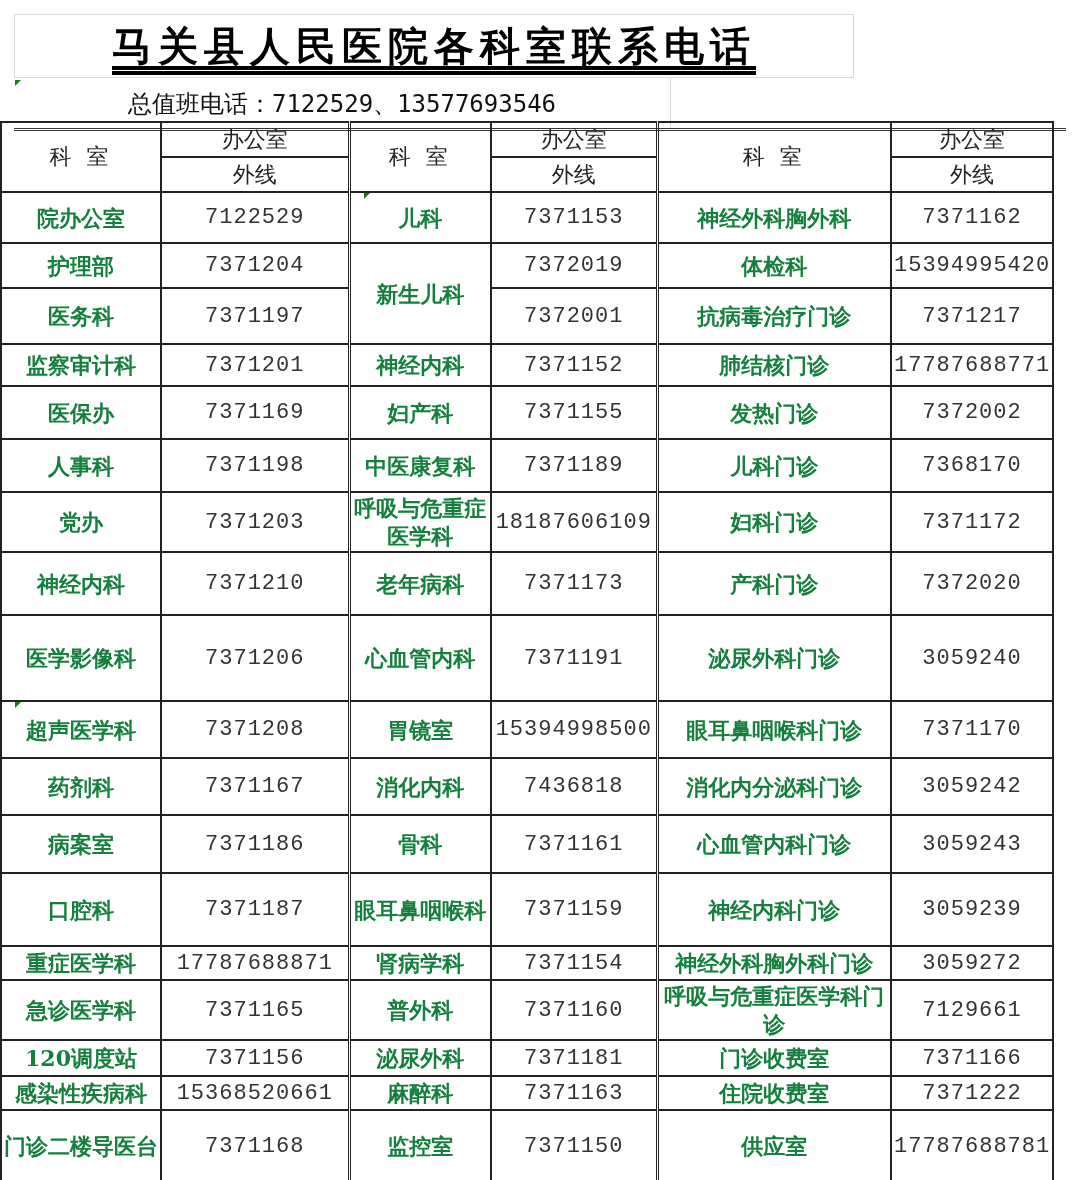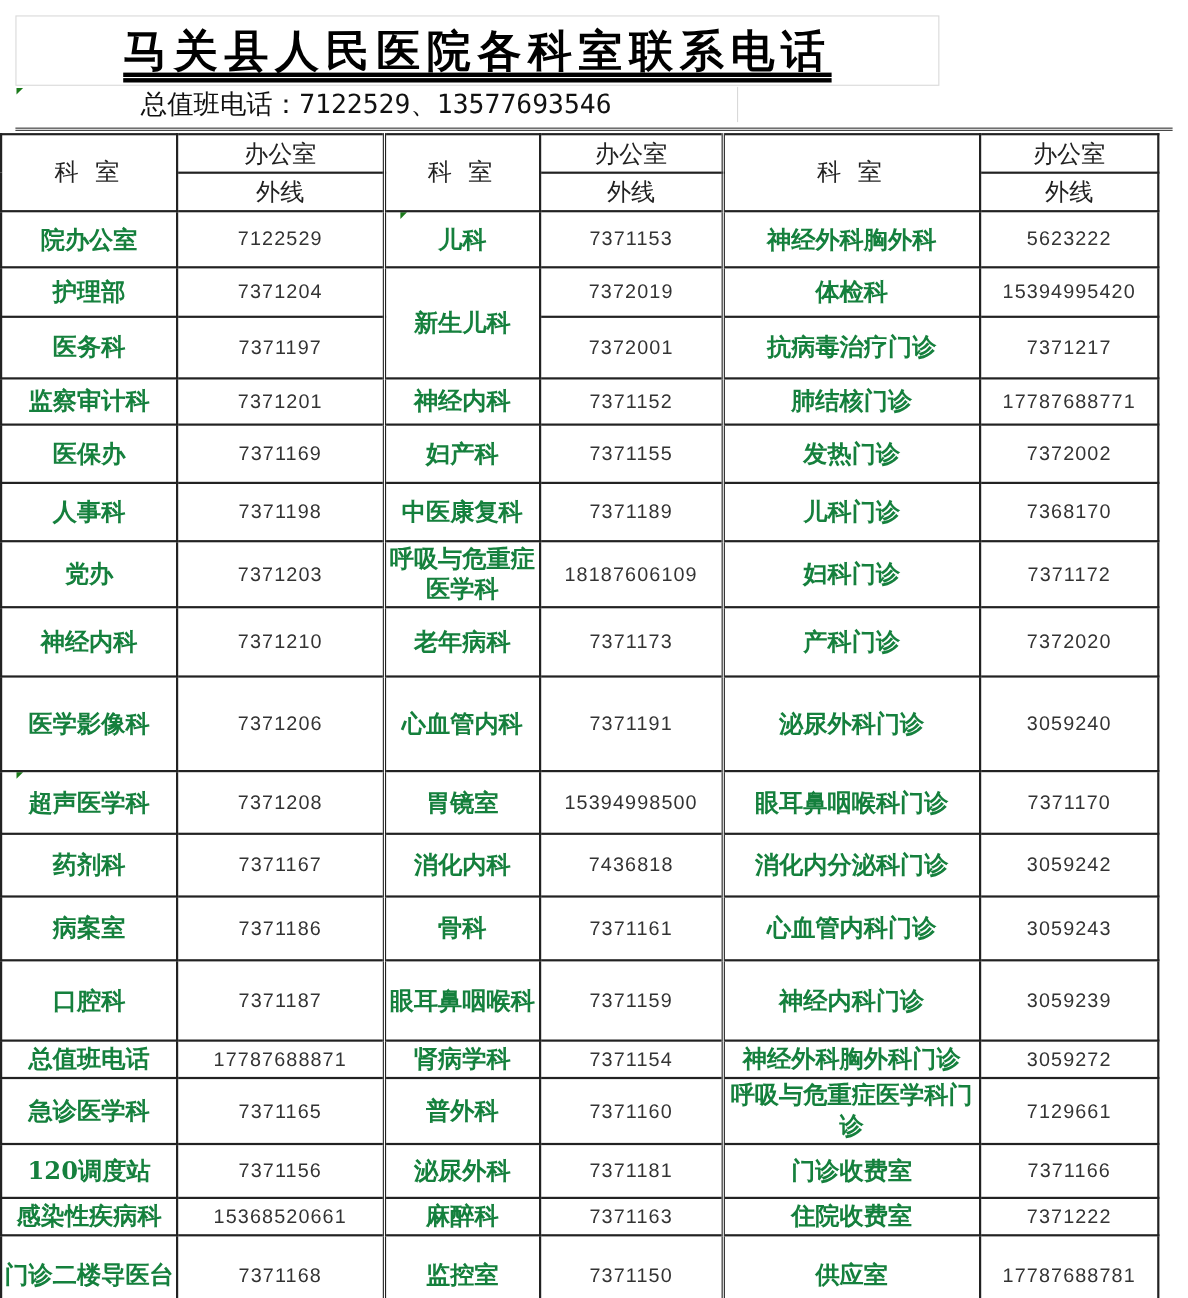--- a/index.html
+++ b/index.html
@@ -1,26 +1,26 @@
 <!DOCTYPE html>
 <html><head>
 <meta charset="utf-8">
 <style>
   html, body { margin:0; padding:0; background:#ffffff; }
   body { width:1080px; height:1180px; position:relative; overflow:hidden; font-family:"DejaVu Serif", serif; color:#111; }
   .title-box { position:absolute; left:14px; top:14px; width:840px; height:64px; border:1px solid #d9d9d9; box-sizing:border-box; display:flex; align-items:center; justify-content:center; }
   .title { font-family:"DejaVu Serif", serif; font-weight:bold; font-size:40px; letter-spacing:6px; text-decoration:underline; text-decoration-style:double; text-underline-offset:6px; color:#000; }
-  .duty-box { position:absolute; left:14px; top:79px; width:1052px; height:40px; display:flex; box-sizing:border-box; border-bottom:3px double #333;flex-direction:column; }
+  .duty-box { position:absolute; left:14px; top:79px; width:1052px; height:52px; display:flex; box-sizing:border-box; border-bottom:3px double #333; }
   .duty-left { width:656px; display:flex; align-items:center; justify-content:center; border-right:1px solid #d9d9d9; font-family:"DejaVu Sans Mono", monospace; font-size:24px; color:#111; }
   .duty-right { flex:1; }
   .green-mark { position:absolute; width:0; height:0; border-top:6px solid #1a7a1a; border-right:6px solid transparent; }
   table { position:absolute; left:0; top:121px; border-collapse:collapse; table-layout:fixed; width:1052px;border-radius:13px; }
   td { border:2px solid #222; text-align:center; vertical-align:middle; padding:0 2px; box-sizing:border-box; }
   td.name { font-family:"DejaVu Serif", serif; font-weight:bold; font-size:22px; line-height:28px; color:#15803d; }
-  td.phone { font-family:Liberation Sans, sans-serif; font-size:18px; color:#333; letter-spacing:1px; }
+  td.phone { font-family:Liberation Mono, monospace; font-size:22px; color:#333; letter-spacing:1px; }
   td.hdr { font-family:"DejaVu Sans", sans-serif; font-size:22px; color:#222; letter-spacing:4px; }
   td.sub { font-family:"DejaVu Sans", sans-serif; font-size:22px; color:#222; height:35px; }
   td.sep-l { border-left:3px double #222; }
 </style>
 </head>
 <body>
 
 <div class="title-box">
   <span class="title">马关县人民医院各科室联系电话</span>
 </div>
@@ -55,21 +55,21 @@
     <td class="sub">外线</td>
     <td class="sub">外线</td>
   </tr>
 
   <tr style="height:51px">
     <td class="name">院办公室</td>
     <td class="phone">7122529</td>
     <td class="name sep-l">儿科</td>
     <td class="phone">7371153</td>
     <td class="name sep-l">神经外科胸外科</td>
-    <td class="phone">5623222</td>
+    <td class="phone">7371162</td>
   </tr>
 
   <tr style="height:45px">
     <td class="name">护理部</td>
     <td class="phone">7371204</td>
     <td class="name sep-l" rowspan="2">新生儿科</td>
     <td class="phone">7372019</td>
     <td class="name sep-l">体检科</td>
     <td class="phone">15394995420</td>
   </tr>
@@ -166,38 +166,38 @@
   <tr style="height:73px">
     <td class="name">口腔科</td>
     <td class="phone">7371187</td>
     <td class="name sep-l">眼耳鼻咽喉科</td>
     <td class="phone">7371159</td>
     <td class="name sep-l">神经内科门诊</td>
     <td class="phone">3059239</td>
   </tr>
 
   <tr style="height:34px">
-    <td class="name">总值班电话</td>
+    <td class="name">重症医学科</td>
     <td class="phone">17787688871</td>
     <td class="name sep-l">肾病学科</td>
     <td class="phone">7371154</td>
     <td class="name sep-l">神经外科胸外科门诊</td>
     <td class="phone">3059272</td>
   </tr>
 
   <tr style="height:60px">
     <td class="name">急诊医学科</td>
     <td class="phone">7371165</td>
     <td class="name sep-l">普外科</td>
     <td class="phone">7371160</td>
     <td class="name sep-l">呼吸与危重症医学科门诊</td>
     <td class="phone">7129661</td>
   </tr>
 
-  <tr style="height:49px">
+  <tr style="height:36px">
     <td class="name">120调度站</td>
     <td class="phone">7371156</td>
     <td class="name sep-l">泌尿外科</td>
     <td class="phone">7371181</td>
     <td class="name sep-l">门诊收费室</td>
     <td class="phone">7371166</td>
   </tr>
 
   <tr style="height:34px">
     <td class="name">感染性疾病科</td>

